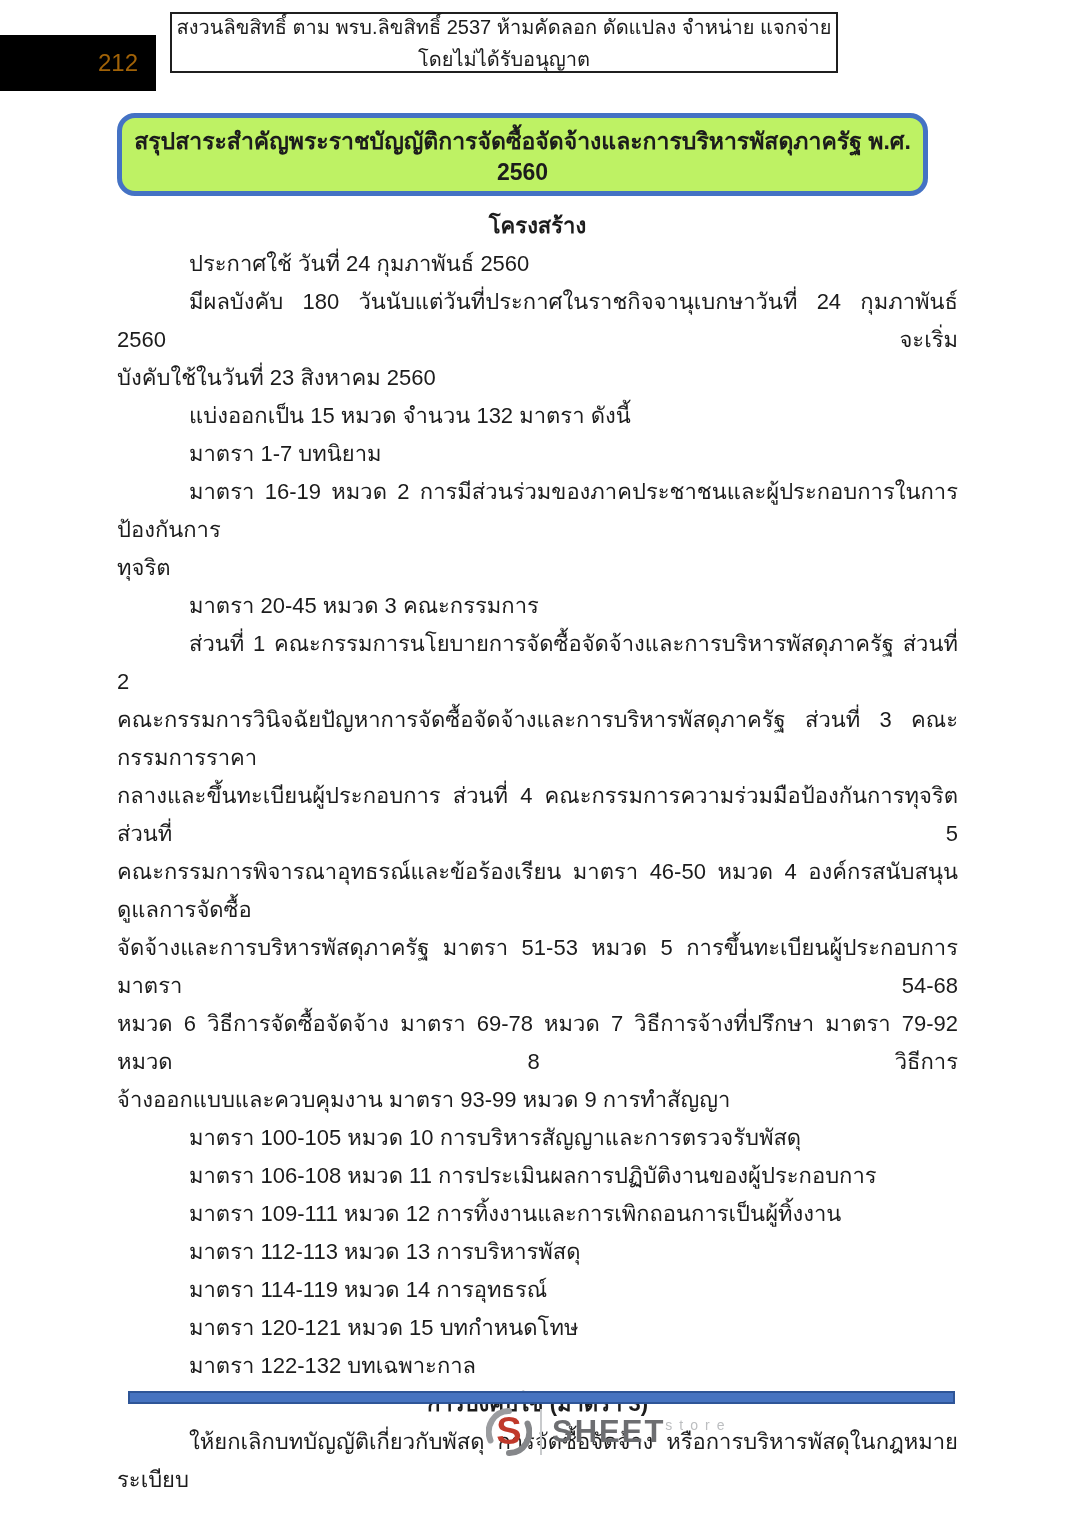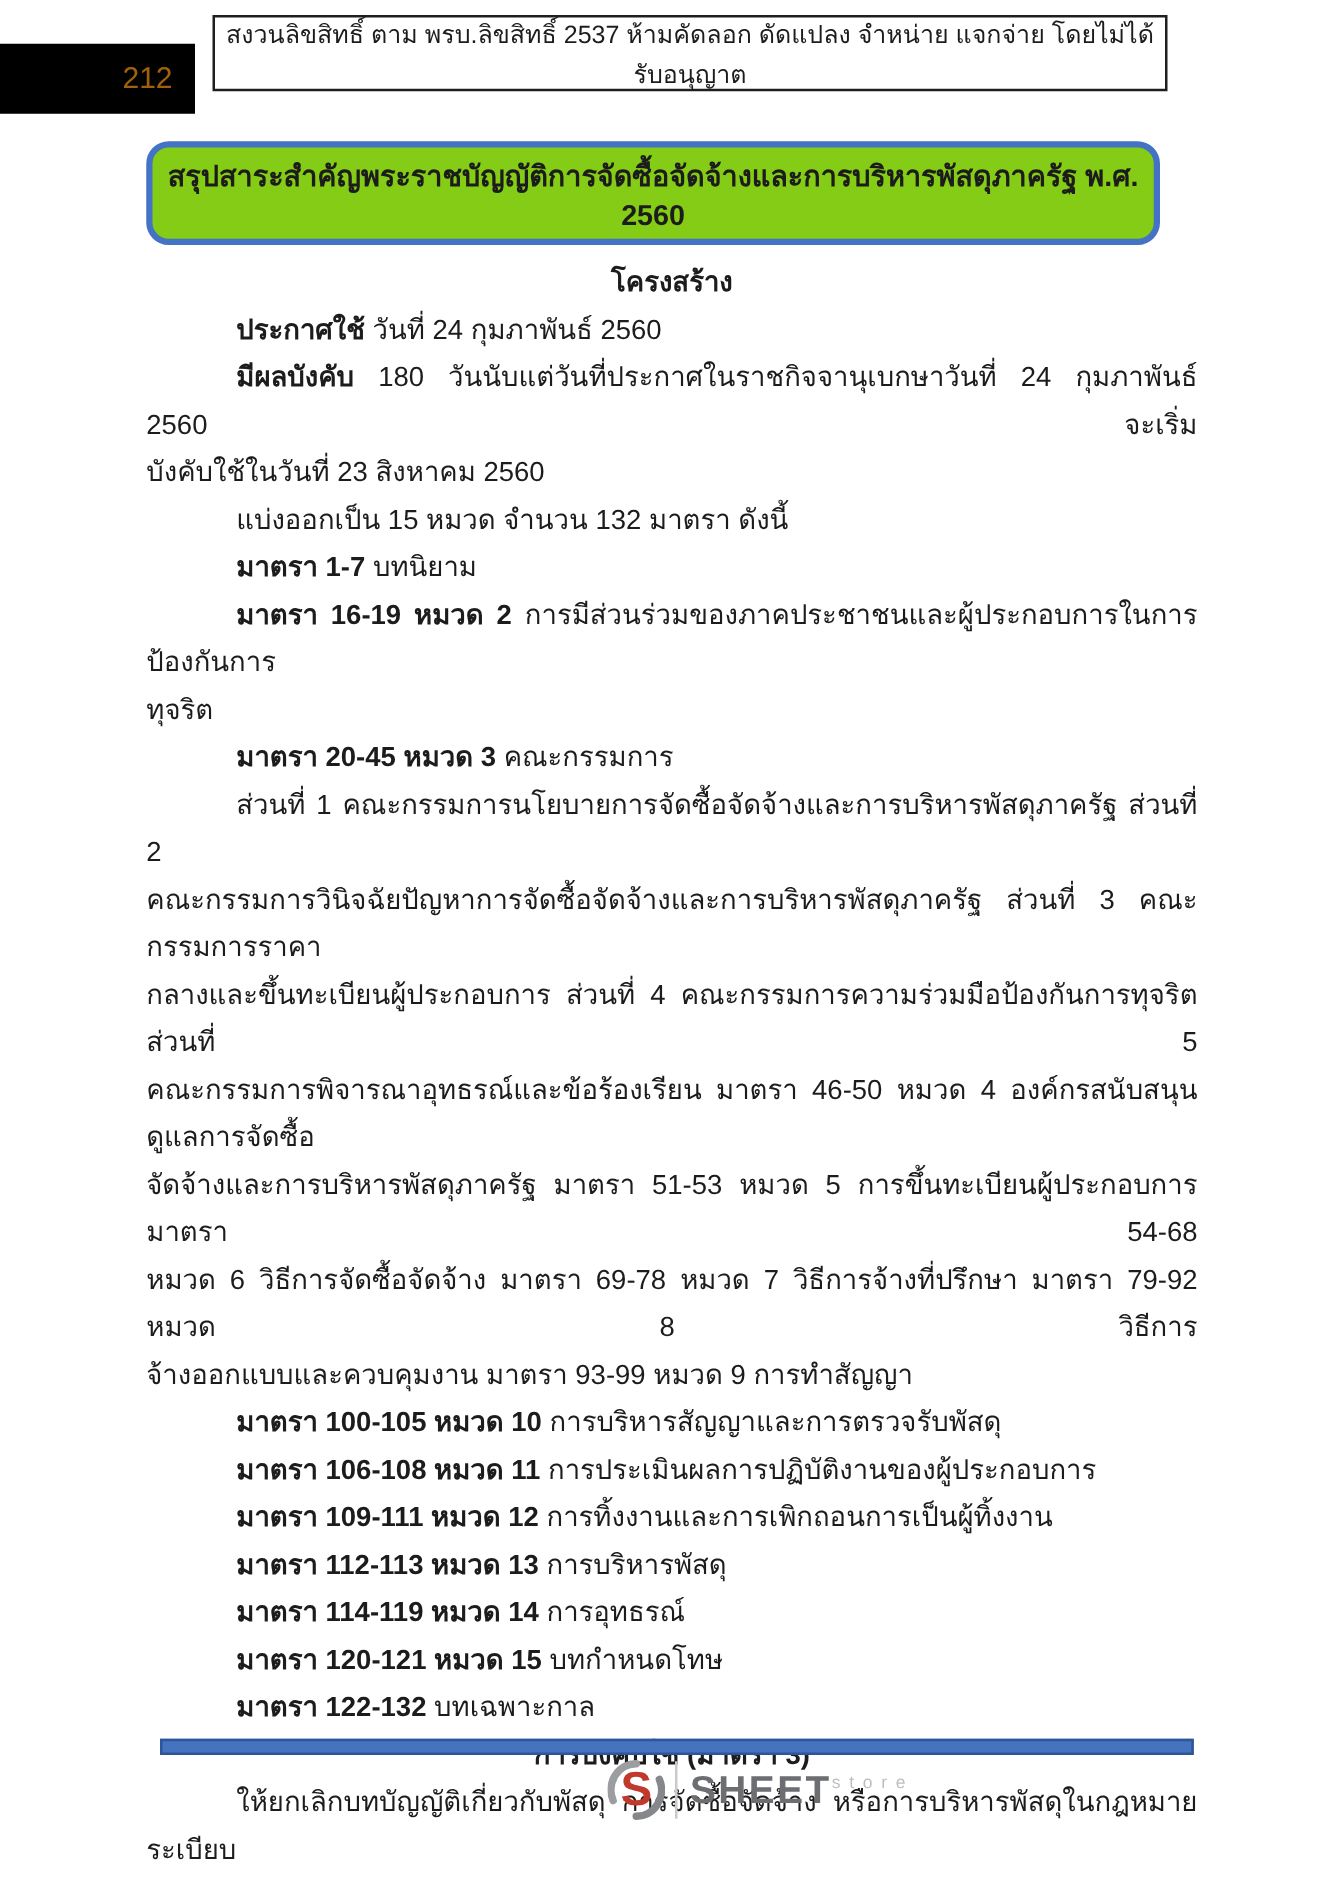--- a/index.html
+++ b/index.html
@@ -25,21 +25,21 @@
     justify-content: flex-end;
     padding-right: 18px;
     box-sizing: border-box;
     font-size: 24px;
   }
 
   
   .copyright-box {
     position: absolute;
     left: 170px; top: 12px;
-    width: 764px; height: 61px;
+    width: 668px; height: 61px;
     border: 2px solid #1f1f1f;
     box-sizing: border-box;
     display: flex;
     align-items: center;
     justify-content: center;
     font-size: 20px;
     text-align: center;
   }
 
   
@@ -49,36 +49,36 @@
     width: 811px; height: 83px;
     border: 5px solid var(--accent-blue, #4472C4);
     border-radius: 18px;
     box-sizing: border-box;
     display: flex;
     align-items: center;
     justify-content: center;
     font-weight: bold;
     font-size: 23px;
     text-align: center;
-    background: #84cc16;
+    background: #bef264;
   }
 
   
   .content {
     position: absolute;
     left: 117px; top: 207px;
     width: 841px;
     font-size: 22px;
     line-height: 38px;
   }
   .line { min-height: 38px; }
   .line.indent { text-indent: 72px; }
   .line.fill { text-align: justify; text-align-last: justify; }
   .line.heading { text-align: center; font-weight: bold; text-indent: 0; }
-  .line .b { font-weight: bold; }
+  .line .b { font-weight: normal; }
 
   
   .footer-rule {
     position: absolute;
     left: 128px; top: 1391px;
     width: 827px; height: 13px;
     background: var(--footer-bar-blue, #4673C0);
     border: 2px solid var(--footer-bar-border, #2E5597);
     box-sizing: border-box;
   }

